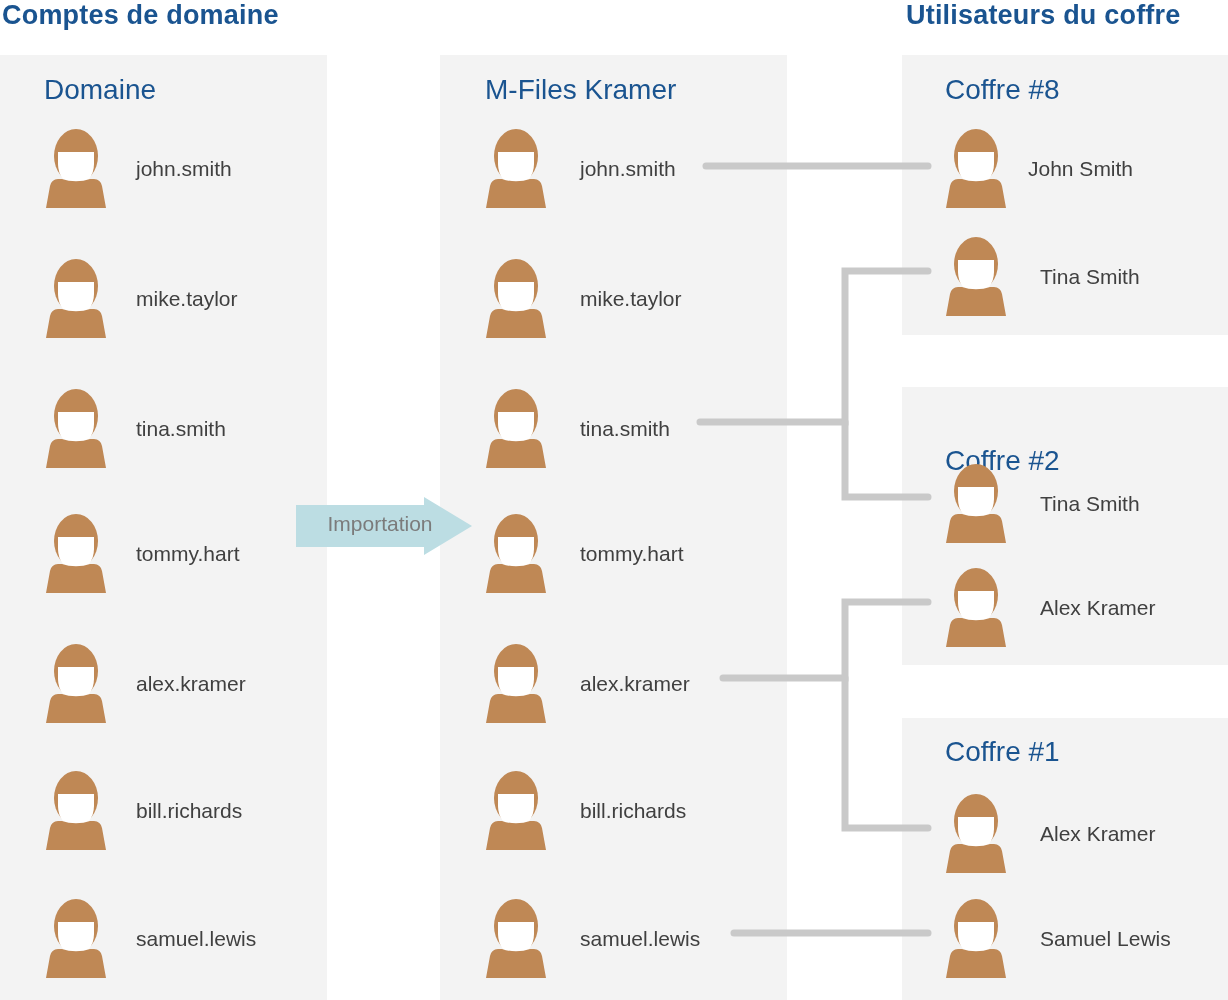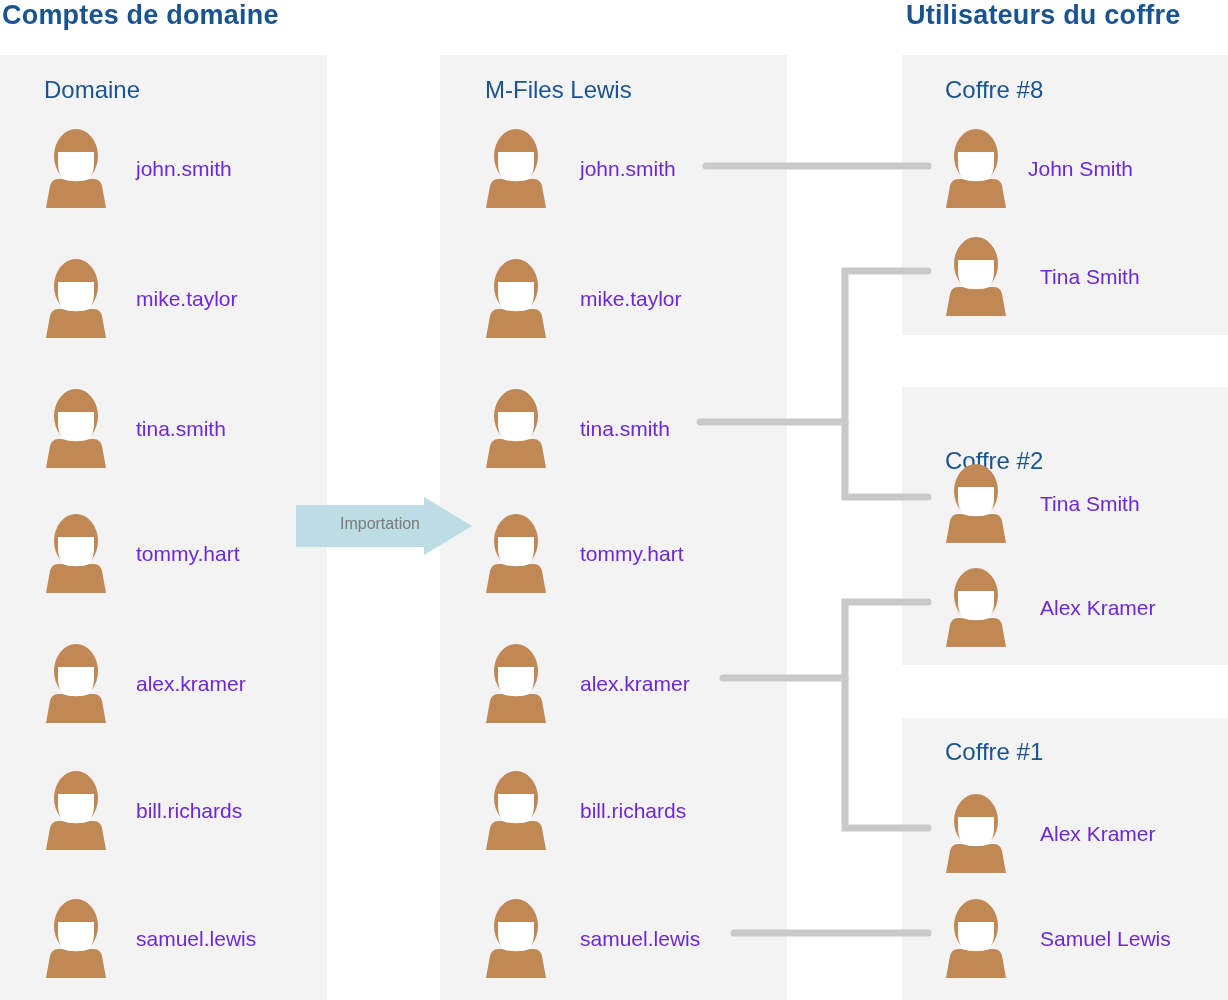--- a/index.html
+++ b/index.html
@@ -30,41 +30,41 @@
   }
 
   
   .panel {
     position: absolute;
     background: #f3f3f3;
   }
   .panel-title {
     position: absolute;
     color: #1a5490;
-    font-size: 24px;
+    font-size: 28px;
     font-weight: 400;
     white-space: nowrap;
     line-height: 28px;
   }
 
   
   .person {
     position: absolute;
     height: 84px;
   }
   .person-icon {
     position: absolute;
     left: 0;
     top: 0;
     width: 64px;
     height: 80px;
   }
   .person-label {
     position: absolute;
-    color: #6d28d9;
+    color: #404040;
     font-size: 21px;
     font-weight: 400;
     white-space: nowrap;
     line-height: 24px;
     top: 29px;
   }
 
   
   #connectors {
     position: absolute;
@@ -83,21 +83,21 @@
     width: 176px;
     height: 58px;
   }
   #import-arrow-label {
     position: absolute;
     left: 310px;
     top: 511px;
     width: 140px;
     text-align: center;
     color: #7b7b7b;
-    font-size: 16px;
+    font-size: 21px;
     line-height: 26px;
     white-space: nowrap;
   }
 </style>
 </head>
 <body>
 
 <div id="stage">
 
   <div class="col-title" style="left:2px; top:0px;">Comptes de domaine</div>
@@ -177,21 +177,21 @@
       <svg viewBox="0 0 64 80" width="64" height="80">
         <ellipse cx="32" cy="28" rx="22" ry="27" fill="#bf8855"></ellipse>
         <path d="M14 24 h36 v12 a18 22 0 0 1 -36 0 z" fill="#ffffff"></path>
         <path d="M2 80 l4 -22 a8 8 0 0 1 8 -7 h4 a24 12 0 0 0 28 0 h4 a8 8 0 0 1 8 7 l4 22 z" fill="#bf8855"></path>
       </svg>
     </span>
     <span class="person-label" style="left:92px;">samuel.lewis</span>
   </div>
 
   <div class="panel" style="left:440px; top:55px; width:347px; height:945px;"></div>
-  <div class="panel-title" style="left:485px; top:76px;">M-Files Lewis</div>
+  <div class="panel-title" style="left:485px; top:76px;">M-Files Kramer</div>
 
   <div class="person" style="left:484px; top:128px;">
     <span class="person-icon">
       <svg viewBox="0 0 64 80" width="64" height="80">
         <ellipse cx="32" cy="28" rx="22" ry="27" fill="#bf8855"></ellipse>
         <path d="M14 24 h36 v12 a18 22 0 0 1 -36 0 z" fill="#ffffff"></path>
         <path d="M2 80 l4 -22 a8 8 0 0 1 8 -7 h4 a24 12 0 0 0 28 0 h4 a8 8 0 0 1 8 7 l4 22 z" fill="#bf8855"></path>
       </svg>
     </span>
     <span class="person-label" style="left:96px;">john.smith</span>

